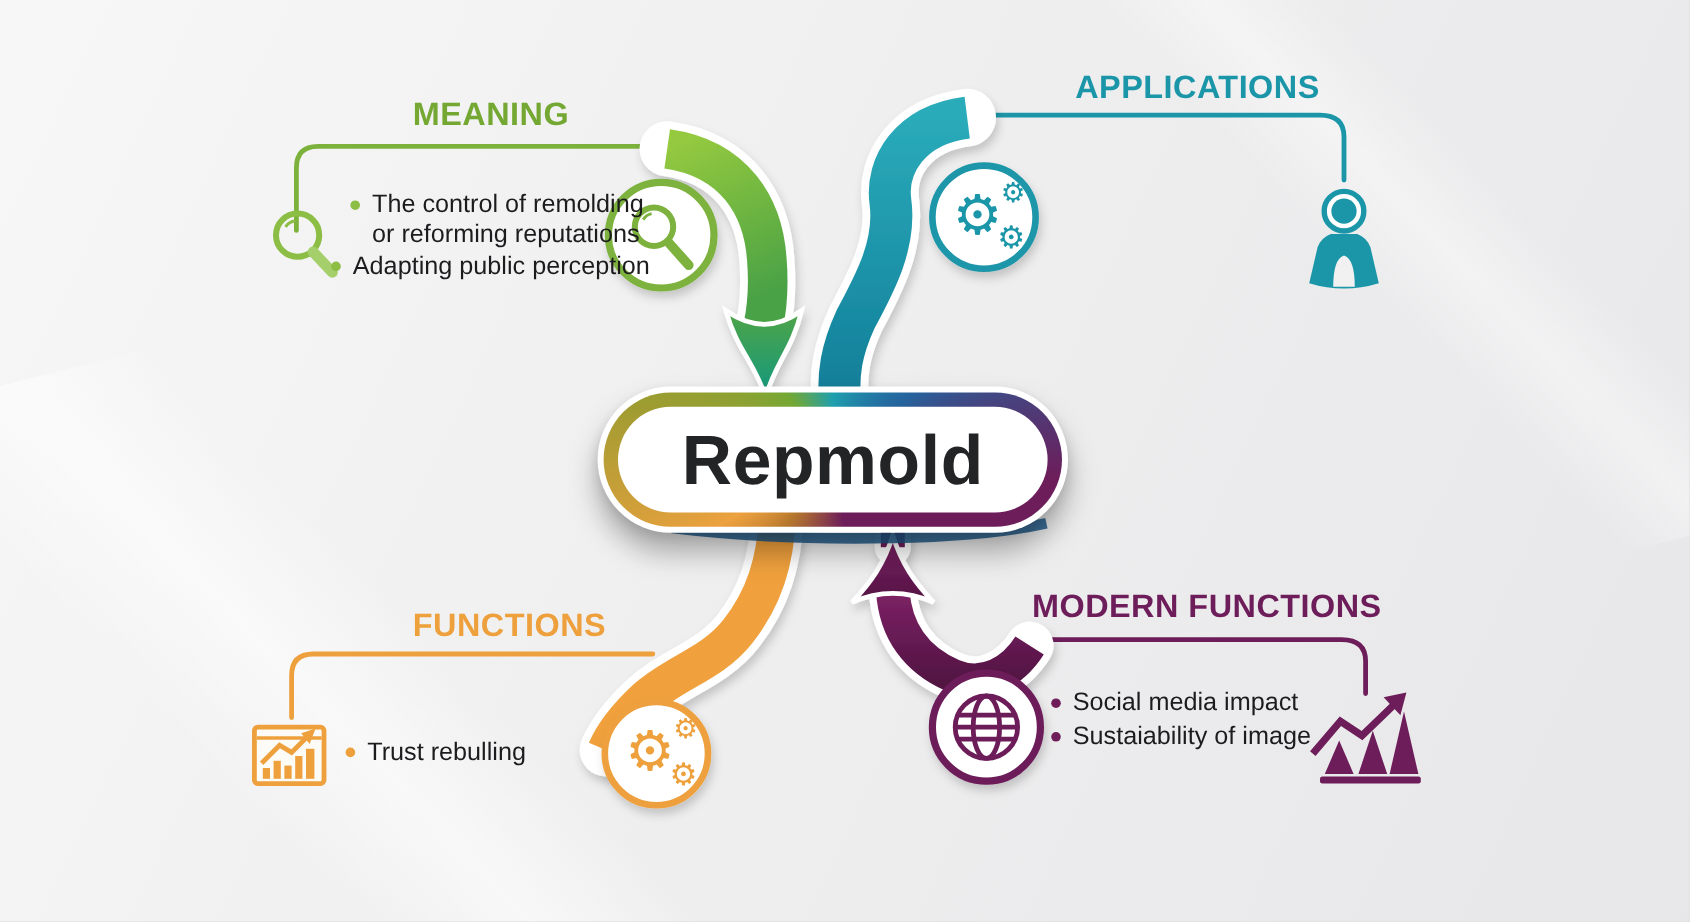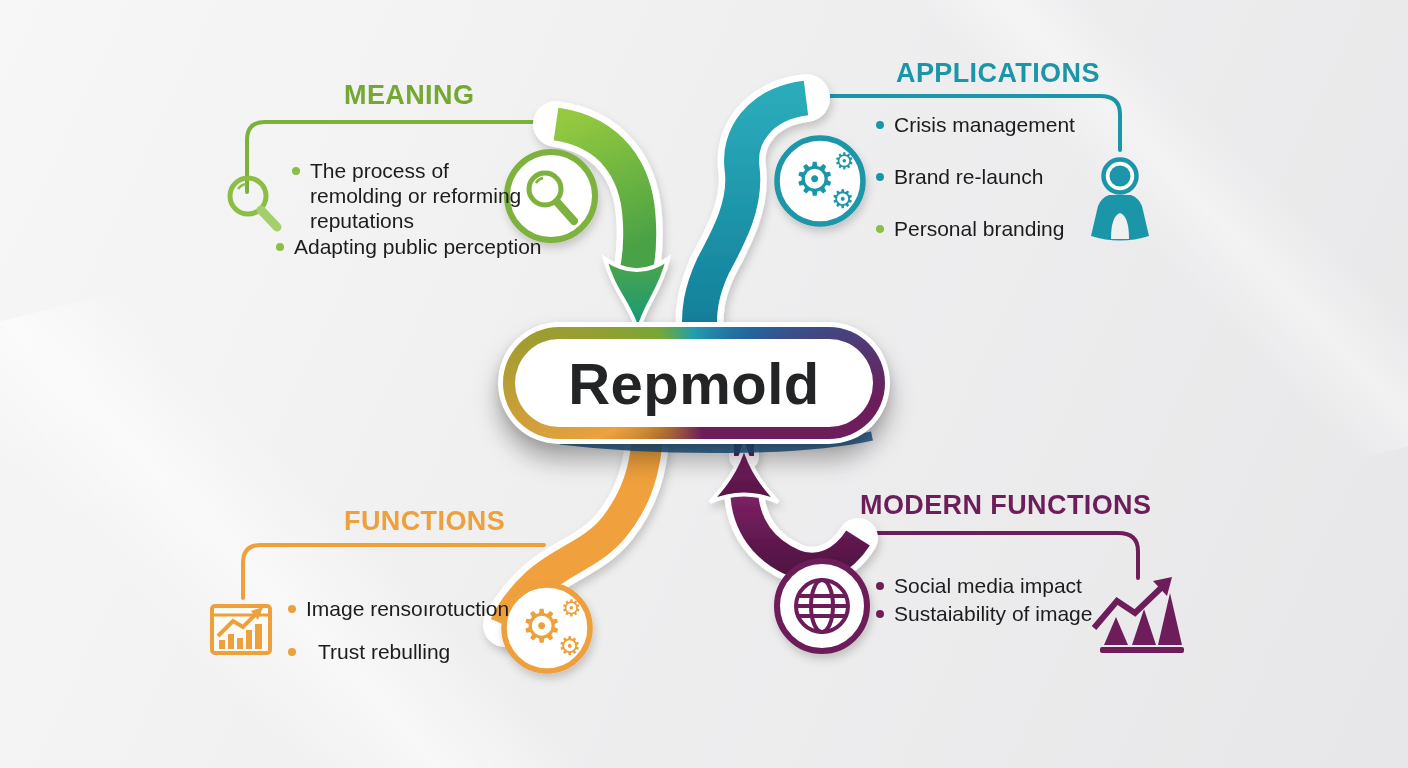--- a/index.html
+++ b/index.html
@@ -191,48 +191,30 @@
   <span class="gear orange" style="left:558px;top:633px;font-size:26px;">⚙</span>
 
   <div class="h green" style="left:344px;top:80px;">MEANING</div>
   <div class="h teal" style="left:867px;top:58px;margin-left:29px;">APPLICATIONS</div>
   <div class="h orange" style="left:328px;top:506px;margin-left:16px;">FUNCTIONS</div>
   <div class="h purple" style="left:860px;top:490px;">MODERN FUNCTIONS</div>
 
   <ul class="blist list-meaning">
     <li>
       <span class="dot green"></span>
-      <span>The process of remolding or reforming reputations</span>
+      <span>The control of remolding or reforming reputations</span>
     </li>
     <li class="outdent">
       <span class="dot green"></span>
       <span>Adapting public perception</span>
     </li>
   </ul>
 
-  <ul class="blist list-apps">
-    <li>
-      <span class="dot teal"></span>
-      <span>Crisis management</span>
-    </li>
-    <li>
-      <span class="dot teal"></span>
-      <span>Brand re-launch</span>
-    </li>
-    <li>
-      <span class="dot green"></span>
-      <span>Personal branding</span>
-    </li>
-  </ul>
 
   <ul class="blist list-func">
-    <li>
-      <span class="dot orange"></span>
-      <span>Image rensoırotuction</span>
-    </li>
     <li class="gap">
       <span class="dot orange"></span>
       <span>Trust rebulling</span>
     </li>
   </ul>
 
   <ul class="blist list-modern">
     <li>
       <span class="dot purple"></span>
       <span>Social media impact</span>

